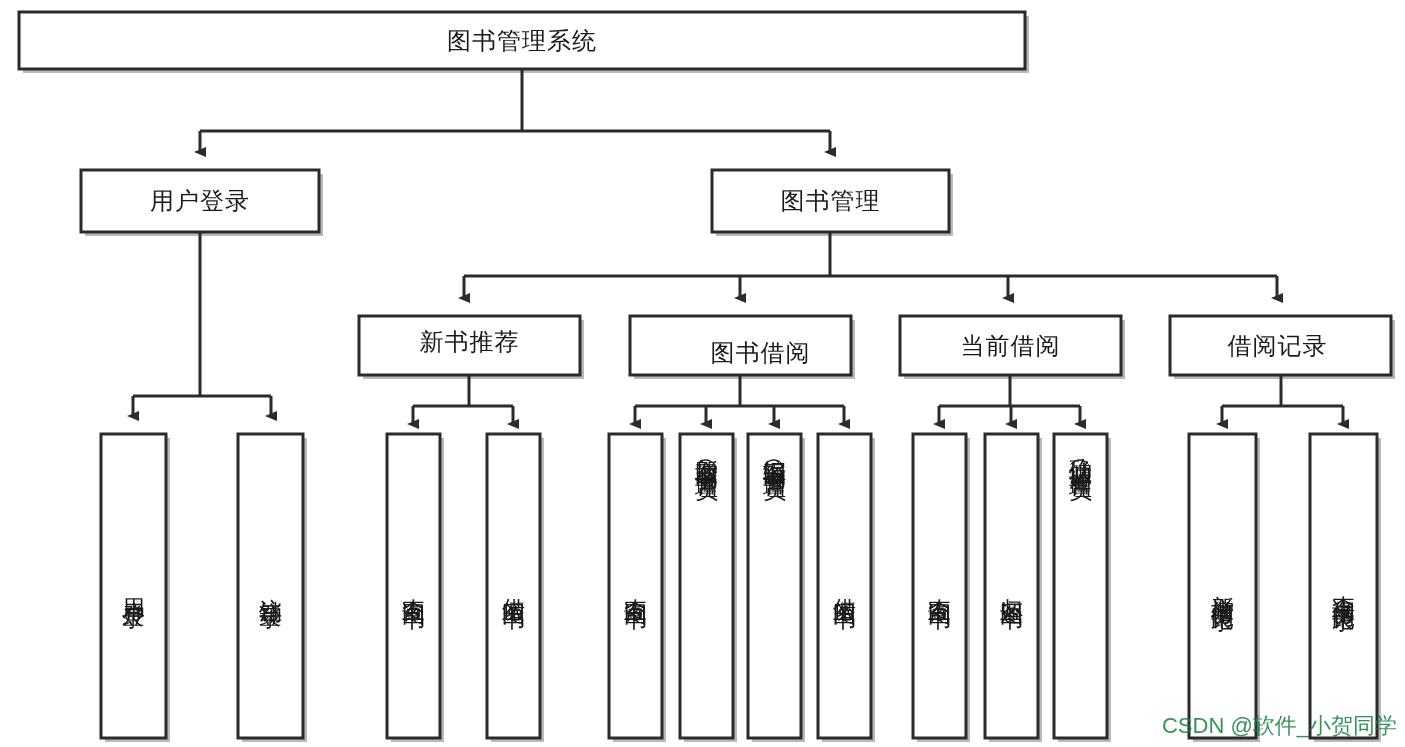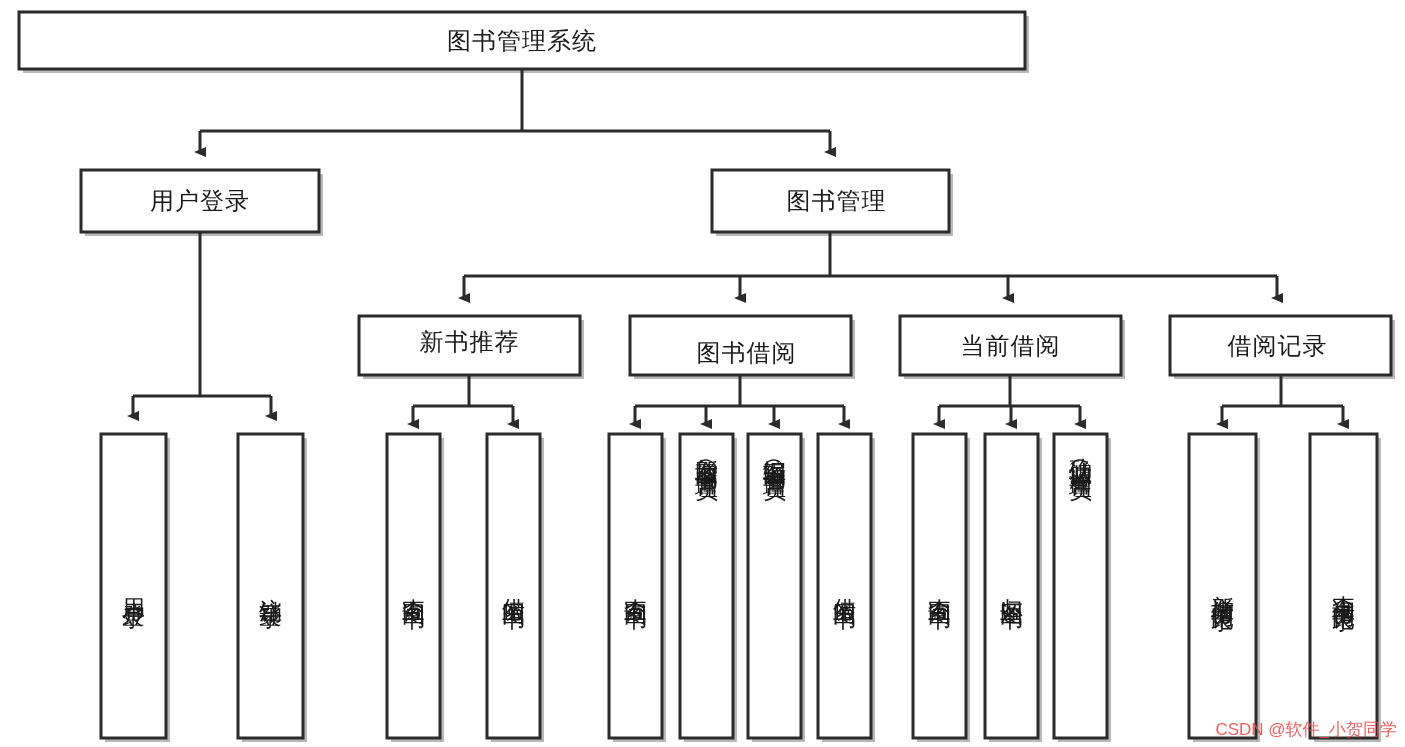--- a/index.html
+++ b/index.html
@@ -73,22 +73,22 @@
     font-size: 24px;
     color: #1a1a1a;
     letter-spacing: 1px;
     white-space: nowrap;
   }
   .watermark {
     position: absolute;
     right: 8px;
     bottom: 6px;
     font-family: "Liberation Sans", "DejaVu Sans", sans-serif;
-    font-size: 17px;
-    color: #ef4444;
+    font-size: 22px;
+    color: #15803d;
     opacity: 0.85;
     white-space: nowrap;
     pointer-events: none;
   }
 </style>
 </head>
 <body>
 
 <div id="diagram-root">
 
@@ -191,29 +191,29 @@
   </svg>
 
   <div class="hlabel-wrap" style="left:19px; top:12px; width:1006px; height:57px;">
     <span class="hlabel-text">图书管理系统</span>
   </div>
 
   <div class="hlabel-wrap" style="left:81px; top:170px; width:238px; height:62px;">
     <span class="hlabel-text">用户登录</span>
   </div>
 
-  <div class="hlabel-wrap" style="left:712px; top:170px; width:237px; height:62px;padding-left:6px;">
+  <div class="hlabel-wrap" style="left:712px; top:170px; width:237px; height:62px;">
     <span class="hlabel-text">图书管理</span>
   </div>
 
   <div class="hlabel-wrap" style="left:359px; top:316px; width:221px; height:52px;">
     <span class="hlabel-text">新书推荐</span>
   </div>
 
-  <div class="hlabel-wrap" style="left:636px; top:316px; width:221px; height:74px;">
+  <div class="hlabel-wrap" style="left:650px; top:316px; width:221px; height:74px;">
     <span class="hlabel-text">图书借阅</span>
   </div>
 
   <div class="hlabel-wrap" style="left:900px; top:316px; width:221px; height:59px;text-align:center;">
     <span class="hlabel-text">当前借阅</span>
   </div>
 
   <div class="hlabel-wrap" style="left:1170px; top:316px; width:215px; height:59px;">
     <span class="hlabel-text">借阅记录</span>
   </div>

